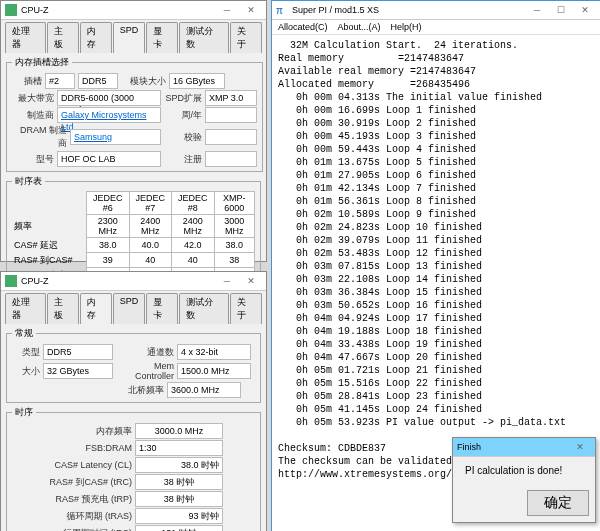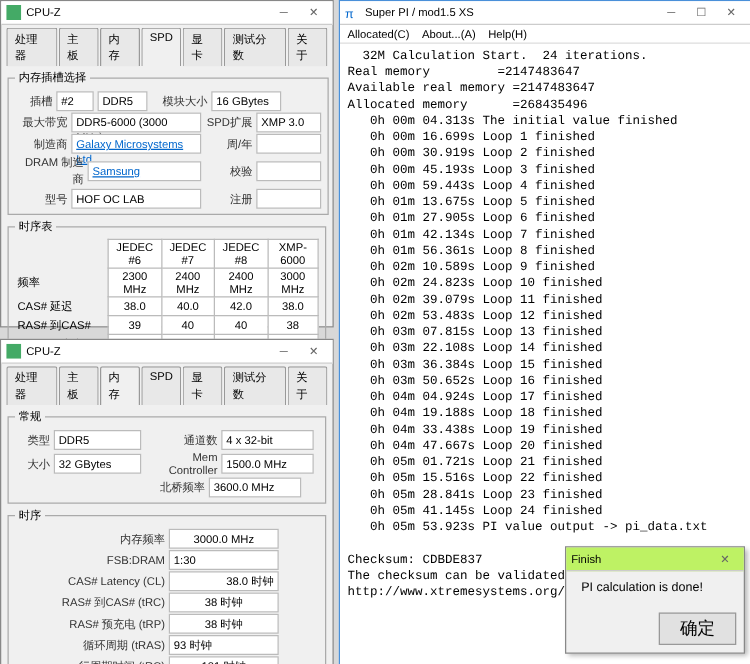--- a/index.html
+++ b/index.html
@@ -23,21 +23,21 @@
 table.tim th:first-child,table.tim td:first-child{text-align:left;background:transparent;border:none;width:70px}
 table.tim th{font-weight:normal}
 .statbar{display:flex;padding:3px 6px;border-top:1px solid #ccc;font-size:9px;align-items:center}
 .btn{background:#e1e1e1;border:1px solid #999;padding:2px 10px;font-size:14px;margin-left:3px}
 .sp{position:absolute;background:#fff;border:1px solid #4a90d9}
 .sp .titlebar{background:#fff}
 .sp-menu{font-size:9px;padding:2px 6px;border-bottom:1px solid #ddd}
 .sp-menu span{margin-right:10px}
 .sp-body{font-family:"Courier New",monospace;font-size:10px;padding:4px 6px;line-height:13px;white-space:pre}
 .dlg{position:absolute;background:#f0f0f0;border:1px solid #888;box-shadow:2px 2px 4px rgba(0,0,0,.3)}
-.dlg .titlebar{background:#bef264}
+.dlg .titlebar{background:#7dd3fc}
 .dlg-body{padding:8px 12px;font-size:10px}
 .dlg-footer{padding:6px;text-align:right}
 </style>
 </head>
 <body>
 
 <div class="win" style="left:0;top:0;width:265px;height:260px">
  <div class="titlebar">
   <span class="ico"><svg viewBox="0 0 12 12">
           <rect width="12" height="12" fill="#4a6"></rect>
@@ -228,21 +228,21 @@
         <div class="row">
           <span class="lbl" style="width:120px">RAS# 到CAS# (tRC)</span>
           <span class="val" style="width:80px;text-align:center">38 时钟</span>
         </div>
         <div class="row">
           <span class="lbl" style="width:120px">RAS# 预充电 (tRP)</span>
           <span class="val" style="width:80px;text-align:center">38 时钟</span>
         </div>
         <div class="row">
           <span class="lbl" style="width:120px">循环周期 (tRAS)</span>
-          <span class="val" style="width:80px;text-align:left">93 时钟</span>
+          <span class="val" style="width:80px;text-align:right">93 时钟</span>
         </div>
         <div class="row">
           <span class="lbl" style="width:120px">行周期时间 (tRC)</span>
           <span class="val" style="width:80px;text-align:center">131 时钟</span>
         </div>
       </div>
  </fieldset>
 
 </div>
 

